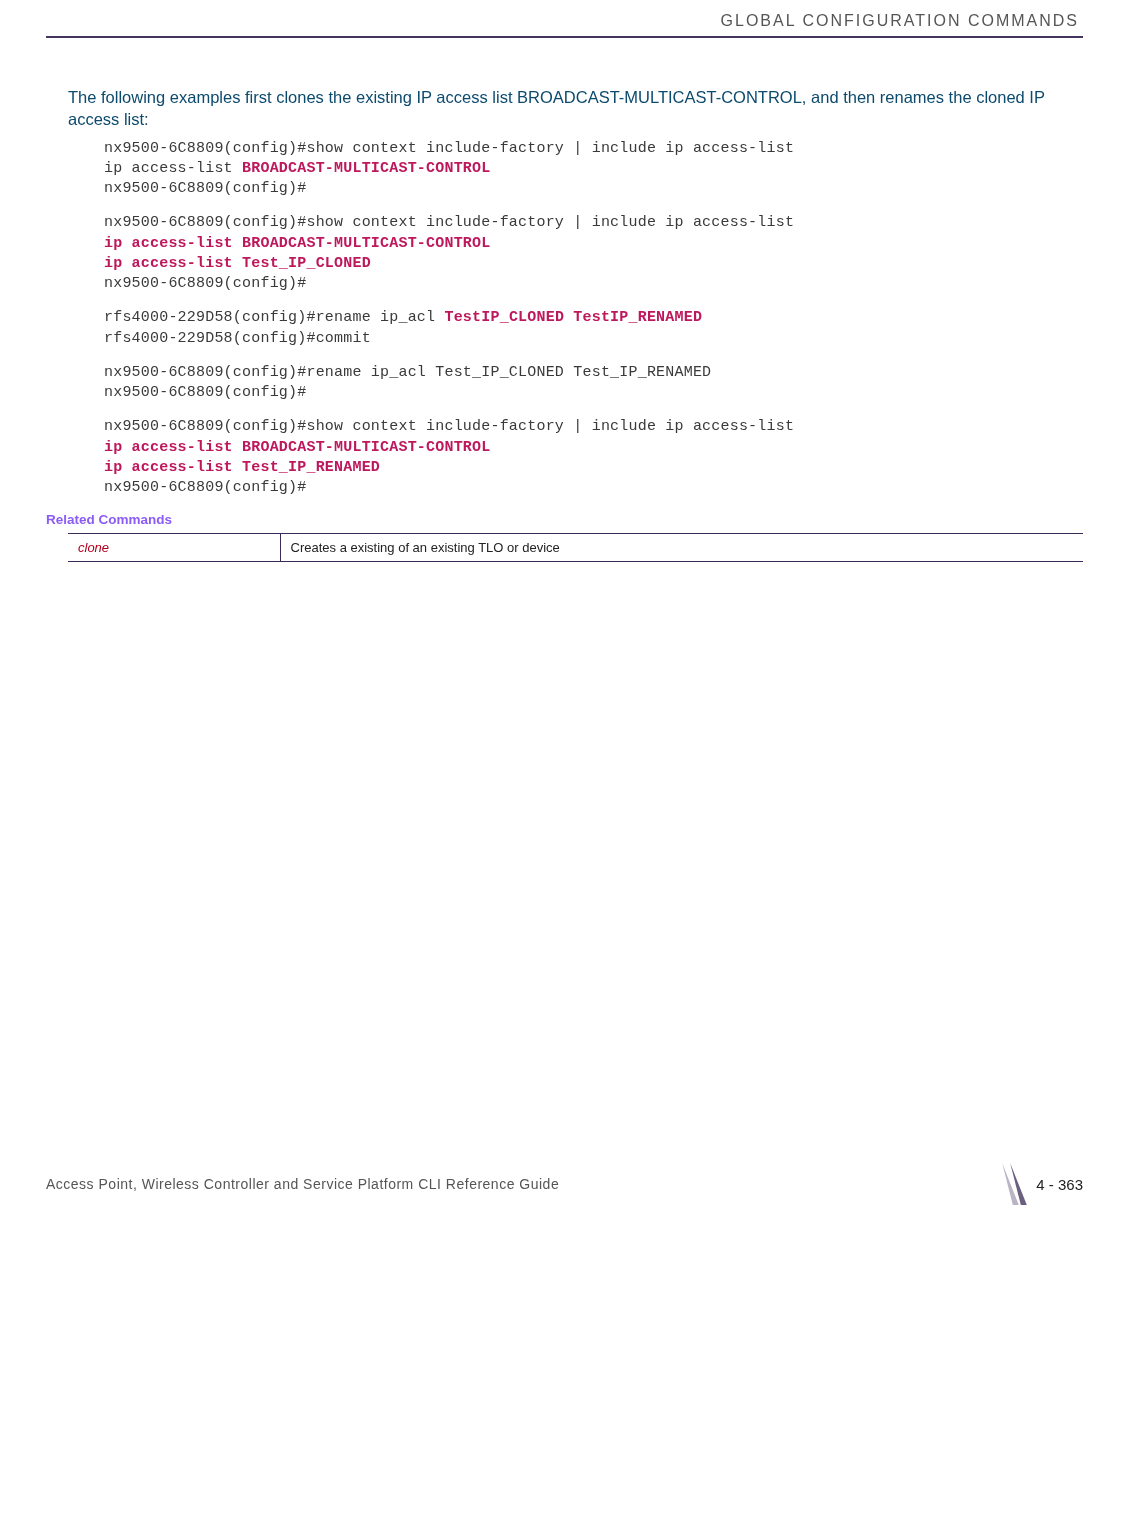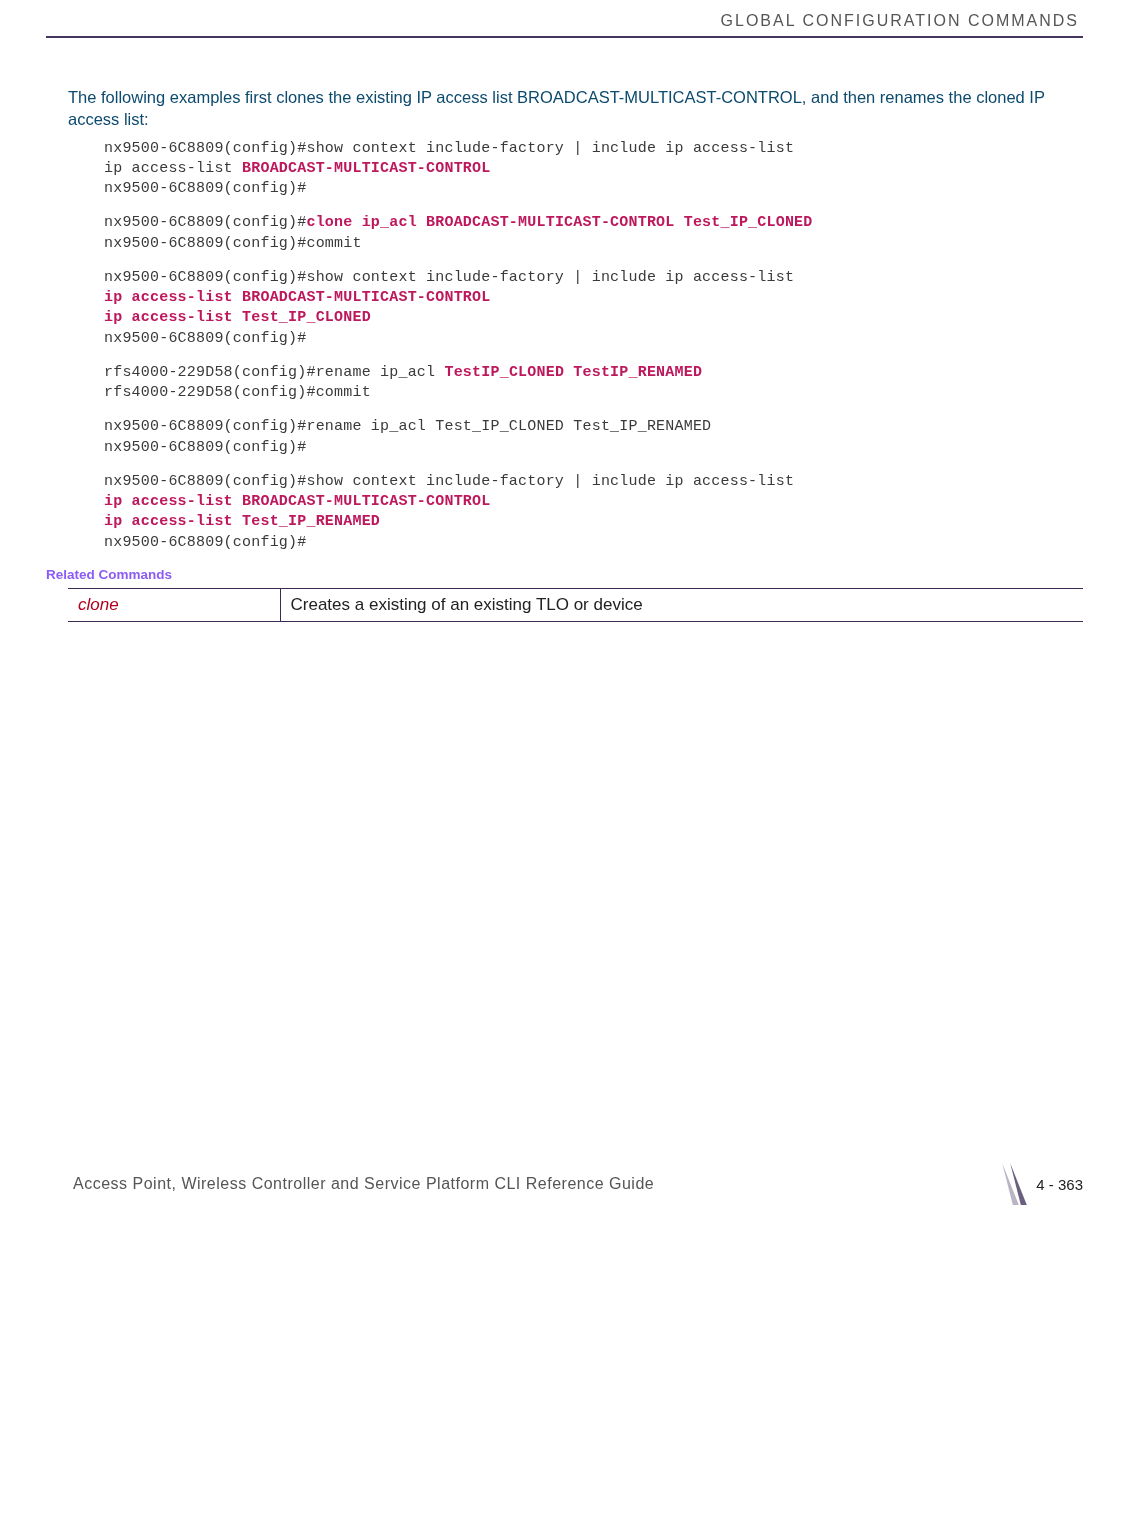--- a/index.html
+++ b/index.html
@@ -7,25 +7,25 @@
   .page { width: 1129px; height: 1229px; position: relative; padding: 0 46px 0 46px; }
   .header { text-align: right; padding-top: 12px; padding-right: 4px; }
   .header-title { font-size: 16px; letter-spacing: 2px; color: #555; font-weight: 300; }
   .header-rule { border: none; border-top: 2px solid #3a2a55; margin-top: 6px; margin-bottom: 48px; opacity: 0.95; }
   .content { padding-left: 22px; padding-right: 0; }
   .body-text { font-size: 16.5px; color: #0c4a6e; line-height: 1.35; margin-bottom: 8px; }
   .code-block { font-family: "Courier New", Courier, monospace; font-size: 15px; line-height: 1.35; color: #3a3a3a; white-space: pre; margin-left: 36px; margin-bottom: 14px; letter-spacing: 0.2px; }
   .code-block b { font-weight: 700; color: #be185d; }
   .section-label { font-size: 13.5px; font-weight: 700; color: #8b5cf6; margin-top: 6px; margin-bottom: 6px; margin-left: -22px; }
   .rel-table { width: 100%; border-collapse: collapse; }
-  .rel-table td { border-top: 1px solid #3a2a55; border-bottom: 1px solid #3a2a55; padding: 6px 10px; font-size: 17px; vertical-align: middle; }
+  .rel-table td { border-top: 1px solid #3a2a55; border-bottom: 1px solid #3a2a55; padding: 6px 10px; font-size: 13px; vertical-align: middle; }
   .rel-table td.cmd { width: 212px; border-right: 1px solid #3a2a55; color: #b00020; font-style: italic; }
   .rel-table td.desc { color: #222; }
   .footer { position: absolute; bottom: 24px; left: 46px; right: 46px; display: flex; align-items: center; justify-content: space-between; }
-  .footer-left { font-size: 16px; color: #555; letter-spacing: 0.5px; margin-left: 27px; }
+  .footer-left { font-size: 14px; color: #555; letter-spacing: 0.5px; }
   .footer-right { display: inline-flex; align-items: center; gap: 10px; }
   .footer-page { font-size: 15px; color: #222; }
   .wedge { width: 20px; height: 42px; position: relative; }
   .wedge::before { content: ""; position: absolute; left: 0; bottom: 0; width: 0; height: 0; border-left: 3px solid transparent; border-right: 3px solid transparent; border-bottom: 42px solid rgba(58,42,85,0.35); transform: skewX(18deg); }
   .wedge::after { content: ""; position: absolute; left: 8px; bottom: 0; width: 0; height: 0; border-left: 3px solid transparent; border-right: 3px solid transparent; border-bottom: 42px solid rgba(58,42,85,0.75); transform: skewX(18deg); }
 </style>
 </head>
 <body>
 
 <div class="page">
@@ -36,22 +36,20 @@
   <hr class="header-rule">
 
   <div class="content">
 
     <p class="body-text">The following examples first clones the existing IP access list BROADCAST-MULTICAST-CONTROL, and then renames the cloned IP access list:</p>
 
     <div class="code-block"><span>nx9500-6C8809(config)#show context include-factory | include ip access-list</span>
 <span>ip access-list </span><b>BROADCAST-MULTICAST-CONTROL</b>
 <span>nx9500-6C8809(config)#</span></div>
 
-    <div class="code-block"><span>nx9500-6C8809(config)#</span><b>clone ip_acl BROADCAST-MULTICAST-CONTROL Test_IP_CLONED</b>
-<span>nx9500-6C8809(config)#commit</span></div>
 
     <div class="code-block"><span>nx9500-6C8809(config)#show context include-factory | include ip access-list</span>
 <b>ip access-list BROADCAST-MULTICAST-CONTROL</b>
 <b>ip access-list Test_IP_CLONED</b>
 <span>nx9500-6C8809(config)#</span></div>
 
     <div class="code-block"><span>rfs4000-229D58(config)#rename ip_acl </span><b>TestIP_CLONED TestIP_RENAMED</b>
 <span>rfs4000-229D58(config)#commit</span></div>
 
     <div class="code-block"><span>nx9500-6C8809(config)#rename ip_acl Test_IP_CLONED Test_IP_RENAMED</span>

